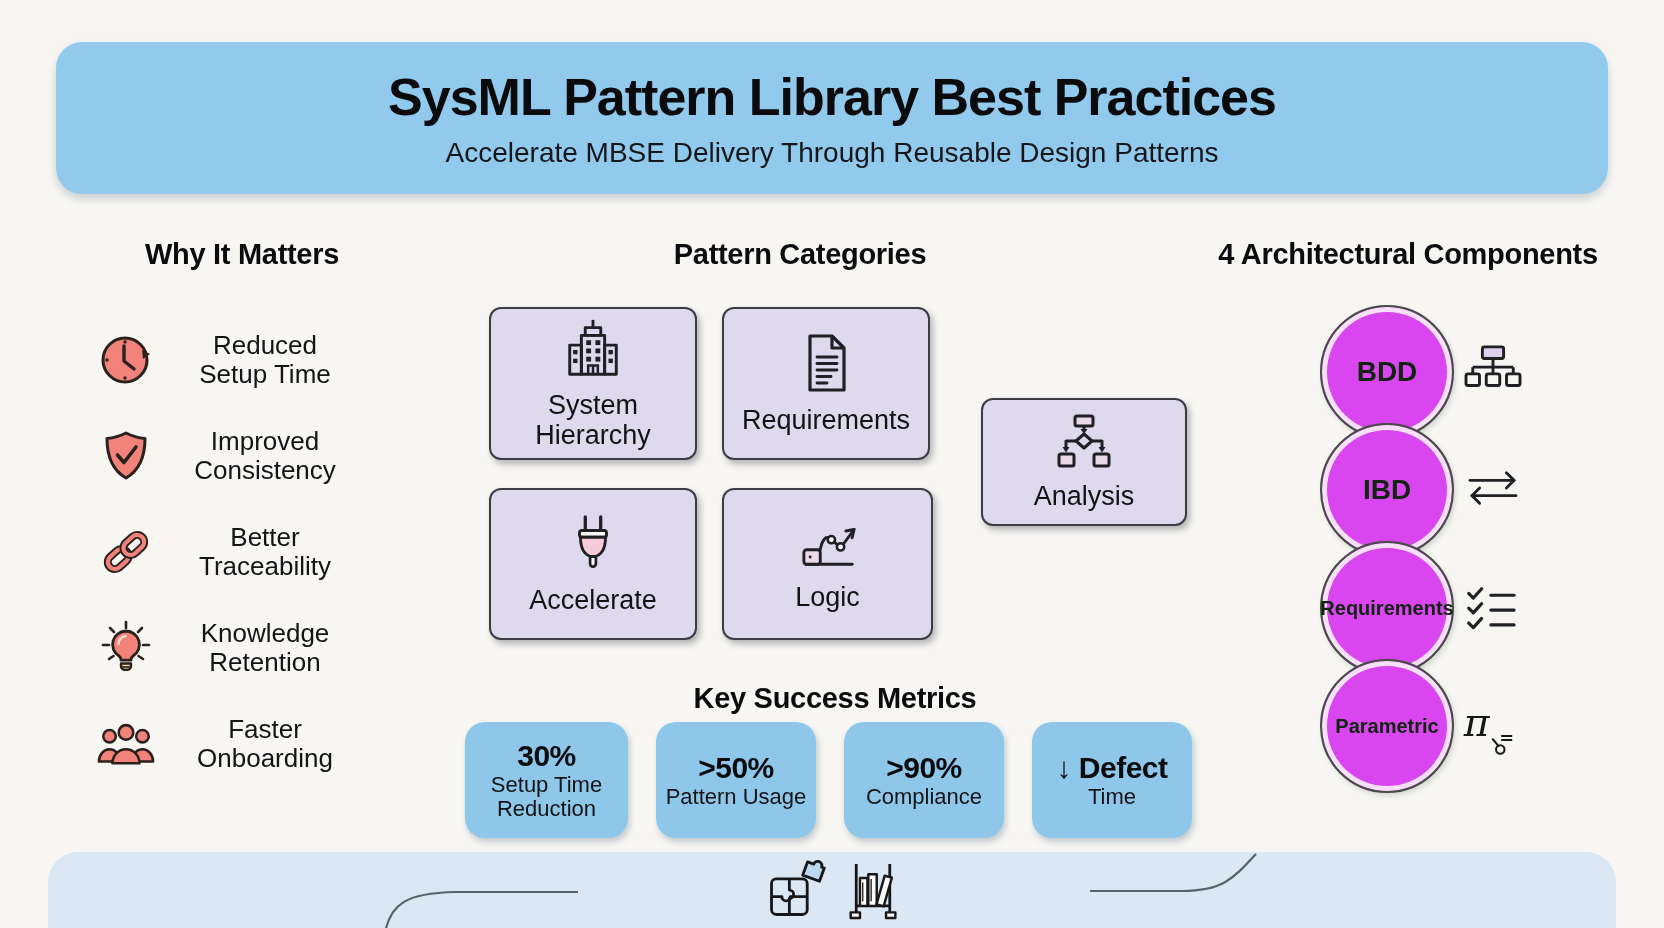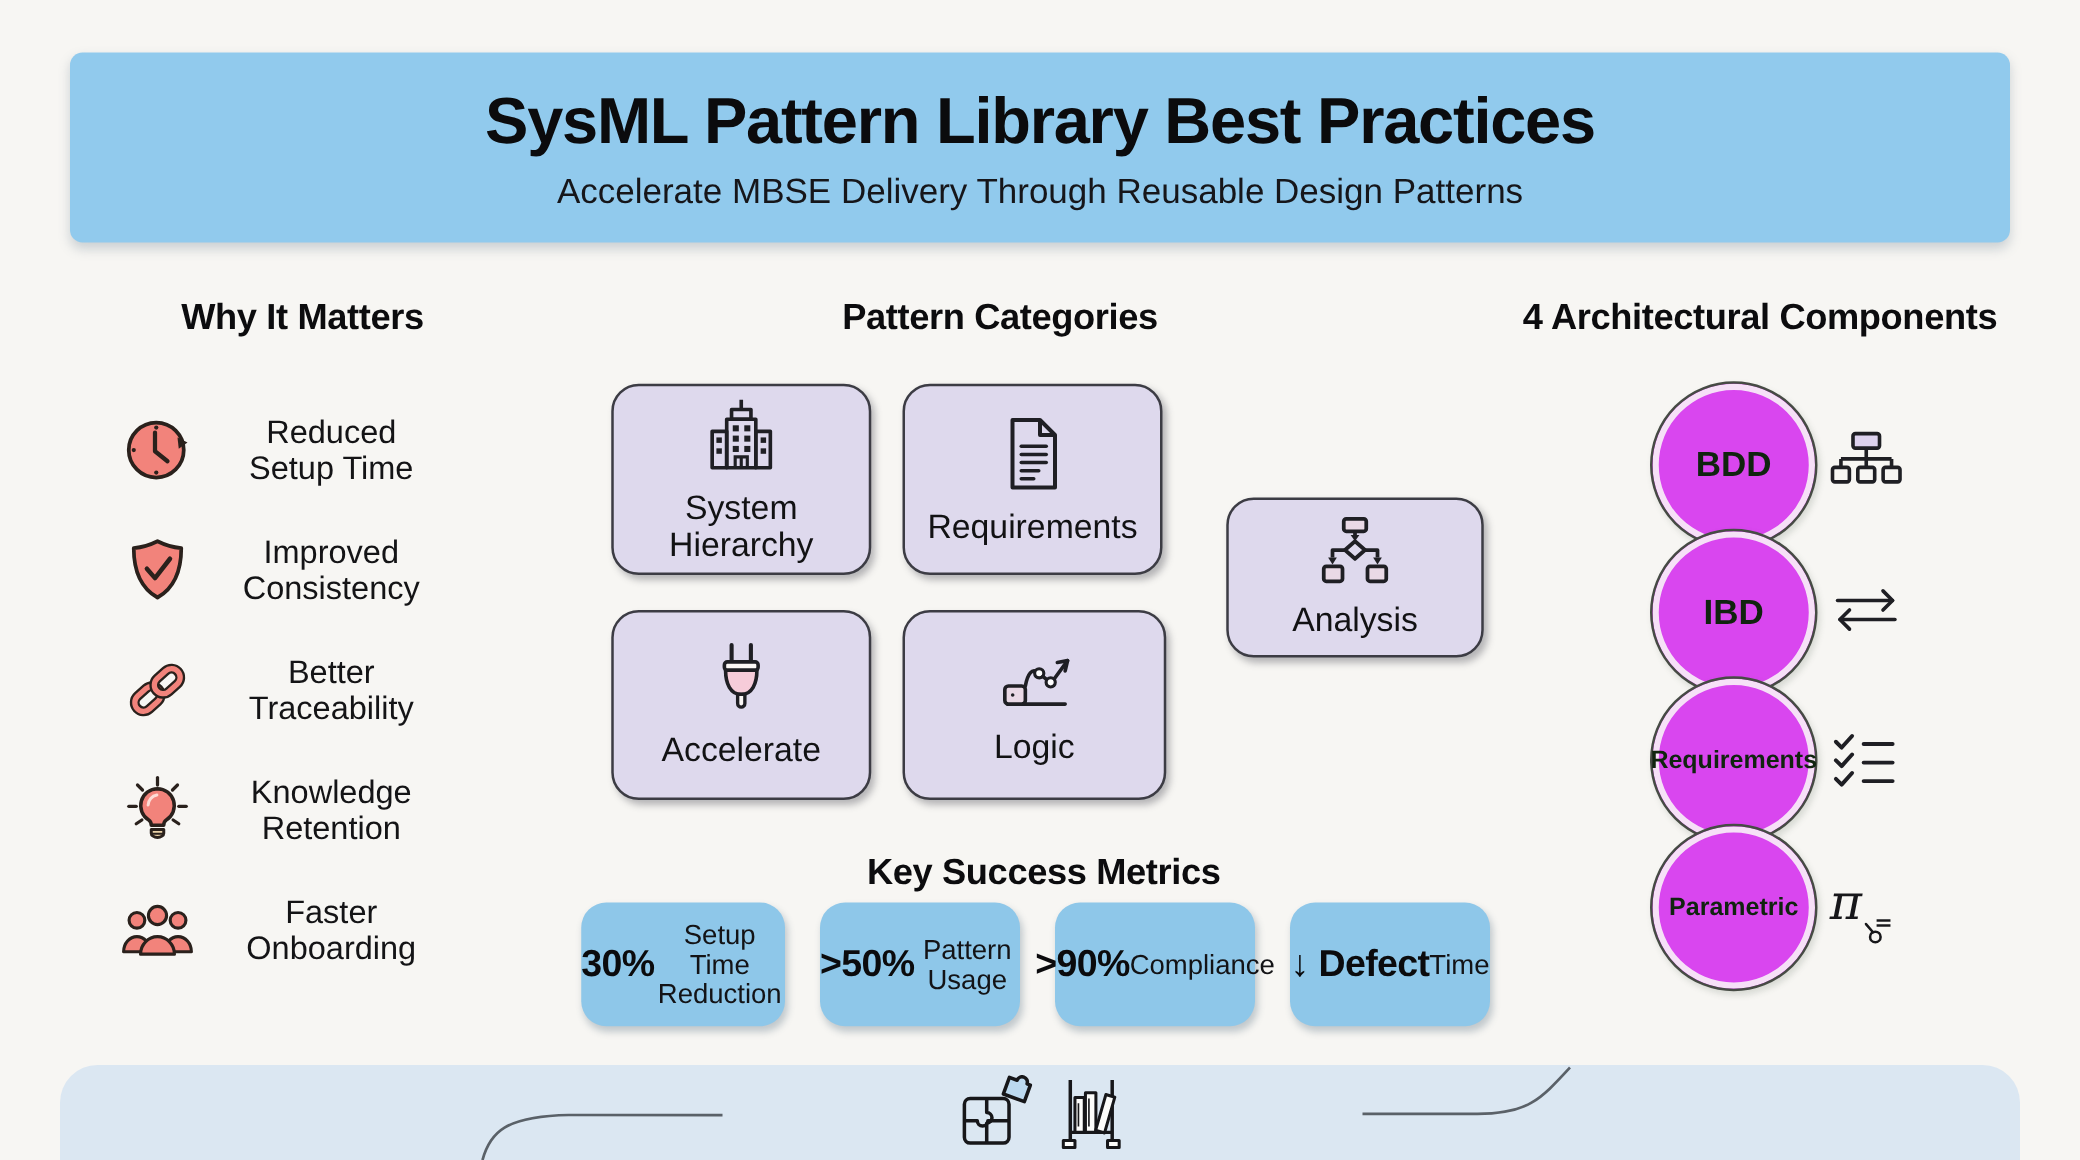--- a/index.html
+++ b/index.html
@@ -4,57 +4,57 @@
 <style>
   * { margin: 0; padding: 0; box-sizing: border-box; }
   body { background: #e8e8e6; font-family: "Liberation Sans", "DejaVu Sans", sans-serif; color: #0e0e10; }
   #frame {
     position: relative; width: 1664px; height: 928px;
     background: #f7f6f3; overflow: hidden;
   }
   
   .header-banner {
     position: absolute; left: 56px; top: 42px; width: 1552px; height: 152px;
-    background: #91caed; border-radius: 10px;
+    background: #91caed; border-radius: 26px;
     box-shadow: 0 5px 9px rgba(90,110,130,.28);
     display: flex; flex-direction: column; align-items: center; justify-content: center; gap: 10px;
   }
   .header-title { font-size: 52px; font-weight: 700; letter-spacing: -1px; color: #0b0b0d; }
   .header-subtitle { font-size: 28px; font-weight: 400; color: #16161a; }
 
   .section-heading { position: absolute; text-align: center; font-size: 29px; font-weight: 700; letter-spacing: -0.3px; color: #0c0c0e; }
   #why-heading   { left: 92px;  top: 238px; width: 300px; }
   #cat-heading   { left: 650px; top: 238px; width: 300px; }
   #meta-heading  { left: 685px; top: 682px; width: 300px; }
   #comp-heading  { left: 1208px; top: 238px; width: 400px; }
 
   
   .why-list { position: absolute; left: 96px; top: 312px; display: flex; flex-direction: column; }
   .why-item { display: flex; align-items: center; gap: 30px; height: 96px; }
   .why-icon { width: 60px; height: 60px; flex: 0 0 60px; display: flex; align-items: center; justify-content: center; }
   .why-label { width: 158px; font-size: 26px; font-weight: 500; line-height: 1.12; color: #141416; text-align: center; }
 
   
   .category-card {
-    position: absolute; background: #ded9ed; border: 2.5px solid #3c3c44; border-radius: 22px;
+    position: absolute; background: #ded9ed; border: 2.5px solid #3c3c44; border-radius: 12px;
     box-shadow: 3px 4px 6px rgba(60,60,72,.35);
     display: flex; flex-direction: column; align-items: center; justify-content: center; gap: 7px;
   }
   #card-system    { left: 489px; top: 307px; width: 208px; height: 153px; }
   #card-reqs      { left: 722px; top: 307px; width: 208px; height: 153px; }
   #card-analysis  { left: 981px; top: 398px; width: 206px; height: 128px; }
   #card-interface { left: 489px; top: 488px; width: 208px; height: 152px; }
   #card-logic     { left: 722px; top: 488px; width: 211px; height: 152px; }
   .category-label { font-size: 27px; font-weight: 500; line-height: 1.1; text-align: center; color: #121214; max-width: 180px; }
 
   
   .metric-card {
-    position: absolute; top: 722px; height: 99px; background: #8ec7e9; border-radius: 20px;
+    position: absolute; top: 722px; height: 116px; background: #8ec7e9; border-radius: 20px;
     box-shadow: 2px 4px 6px rgba(70,95,115,.3);
-    display: flex; align-items: center; justify-content: center;
+    display: flex; flex-direction: column; align-items: center; justify-content: center;
   }
   #metric-0 { left: 465px; width: 163px; }
   #metric-1 { left: 656px; width: 160px; }
   #metric-2 { left: 844px; width: 160px; }
   #metric-3 { left: 1032px; width: 160px; }
   .metric-value { font-size: 30px; font-weight: 700; letter-spacing: -0.5px; color: #0b0b0d; }
   .metric-label { font-size: 22px; font-weight: 400; line-height: 1.08; text-align: center; max-width: 150px; color: #131316; }
 
   
   .component-stack { position: absolute; left: 1320px; top: 305px; display: flex; flex-direction: column; align-items: center; }

